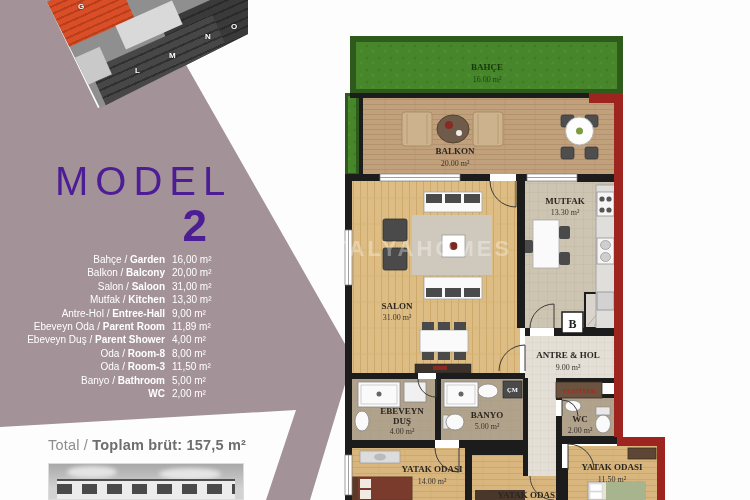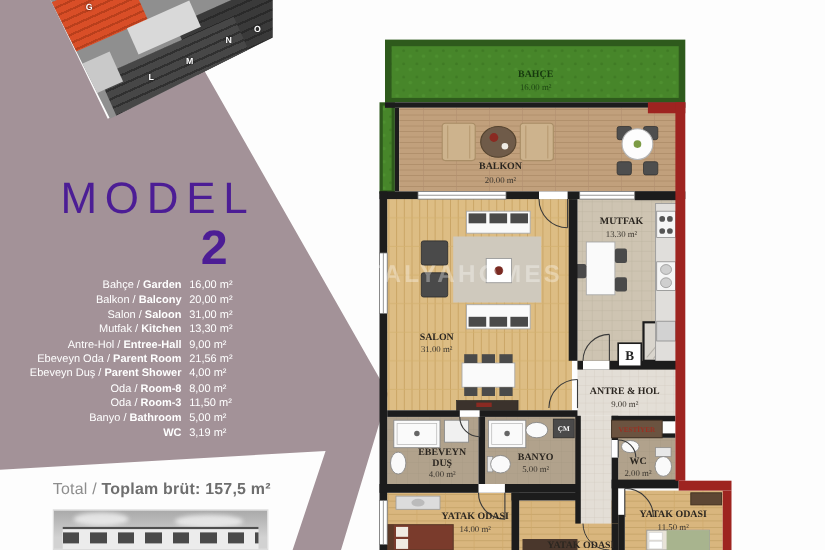--- a/index.html
+++ b/index.html
@@ -100,41 +100,41 @@
     <div class="row">
         <span class="lbl"><span>Mutfak / </span><b>Kitchen</b></span>
         <span class="val">13,30 m²</span>
       </div>
     <div class="row">
         <span class="lbl"><span>Antre-Hol / </span><b>Entree-Hall</b></span>
         <span class="val">9,00 m²</span>
       </div>
     <div class="row">
         <span class="lbl"><span>Ebeveyn Oda / </span><b>Parent Room</b></span>
-        <span class="val">21,56 m²</span>
+        <span class="val">11,89 m²</span>
       </div>
     <div class="row">
         <span class="lbl"><span>Ebeveyn Duş / </span><b>Parent Shower</b></span>
         <span class="val">4,00 m²</span>
       </div>
     <div class="row">
         <span class="lbl"><span>Oda / </span><b>Room-8</b></span>
         <span class="val">8,00 m²</span>
       </div>
     <div class="row">
         <span class="lbl"><span>Oda / </span><b>Room-3</b></span>
         <span class="val">11,50 m²</span>
       </div>
     <div class="row">
         <span class="lbl"><span>Banyo / </span><b>Bathroom</b></span>
         <span class="val">5,00 m²</span>
       </div>
     <div class="row">
         <span class="lbl"><span></span><b>WC</b></span>
-        <span class="val">3,19 m²</span>
+        <span class="val">2,00 m²</span>
       </div>
   </div>
 
   <div class="total-line">
     <span>Total / </span><b>Toplam brüt: 157,5 m²</b>
   </div>
 
   <div class="elevation">
     <div class="elev-cloud" style="left:18px;top:2px"></div>
     <div class="elev-cloud" style="left:110px;top:4px;width:62px"></div>

